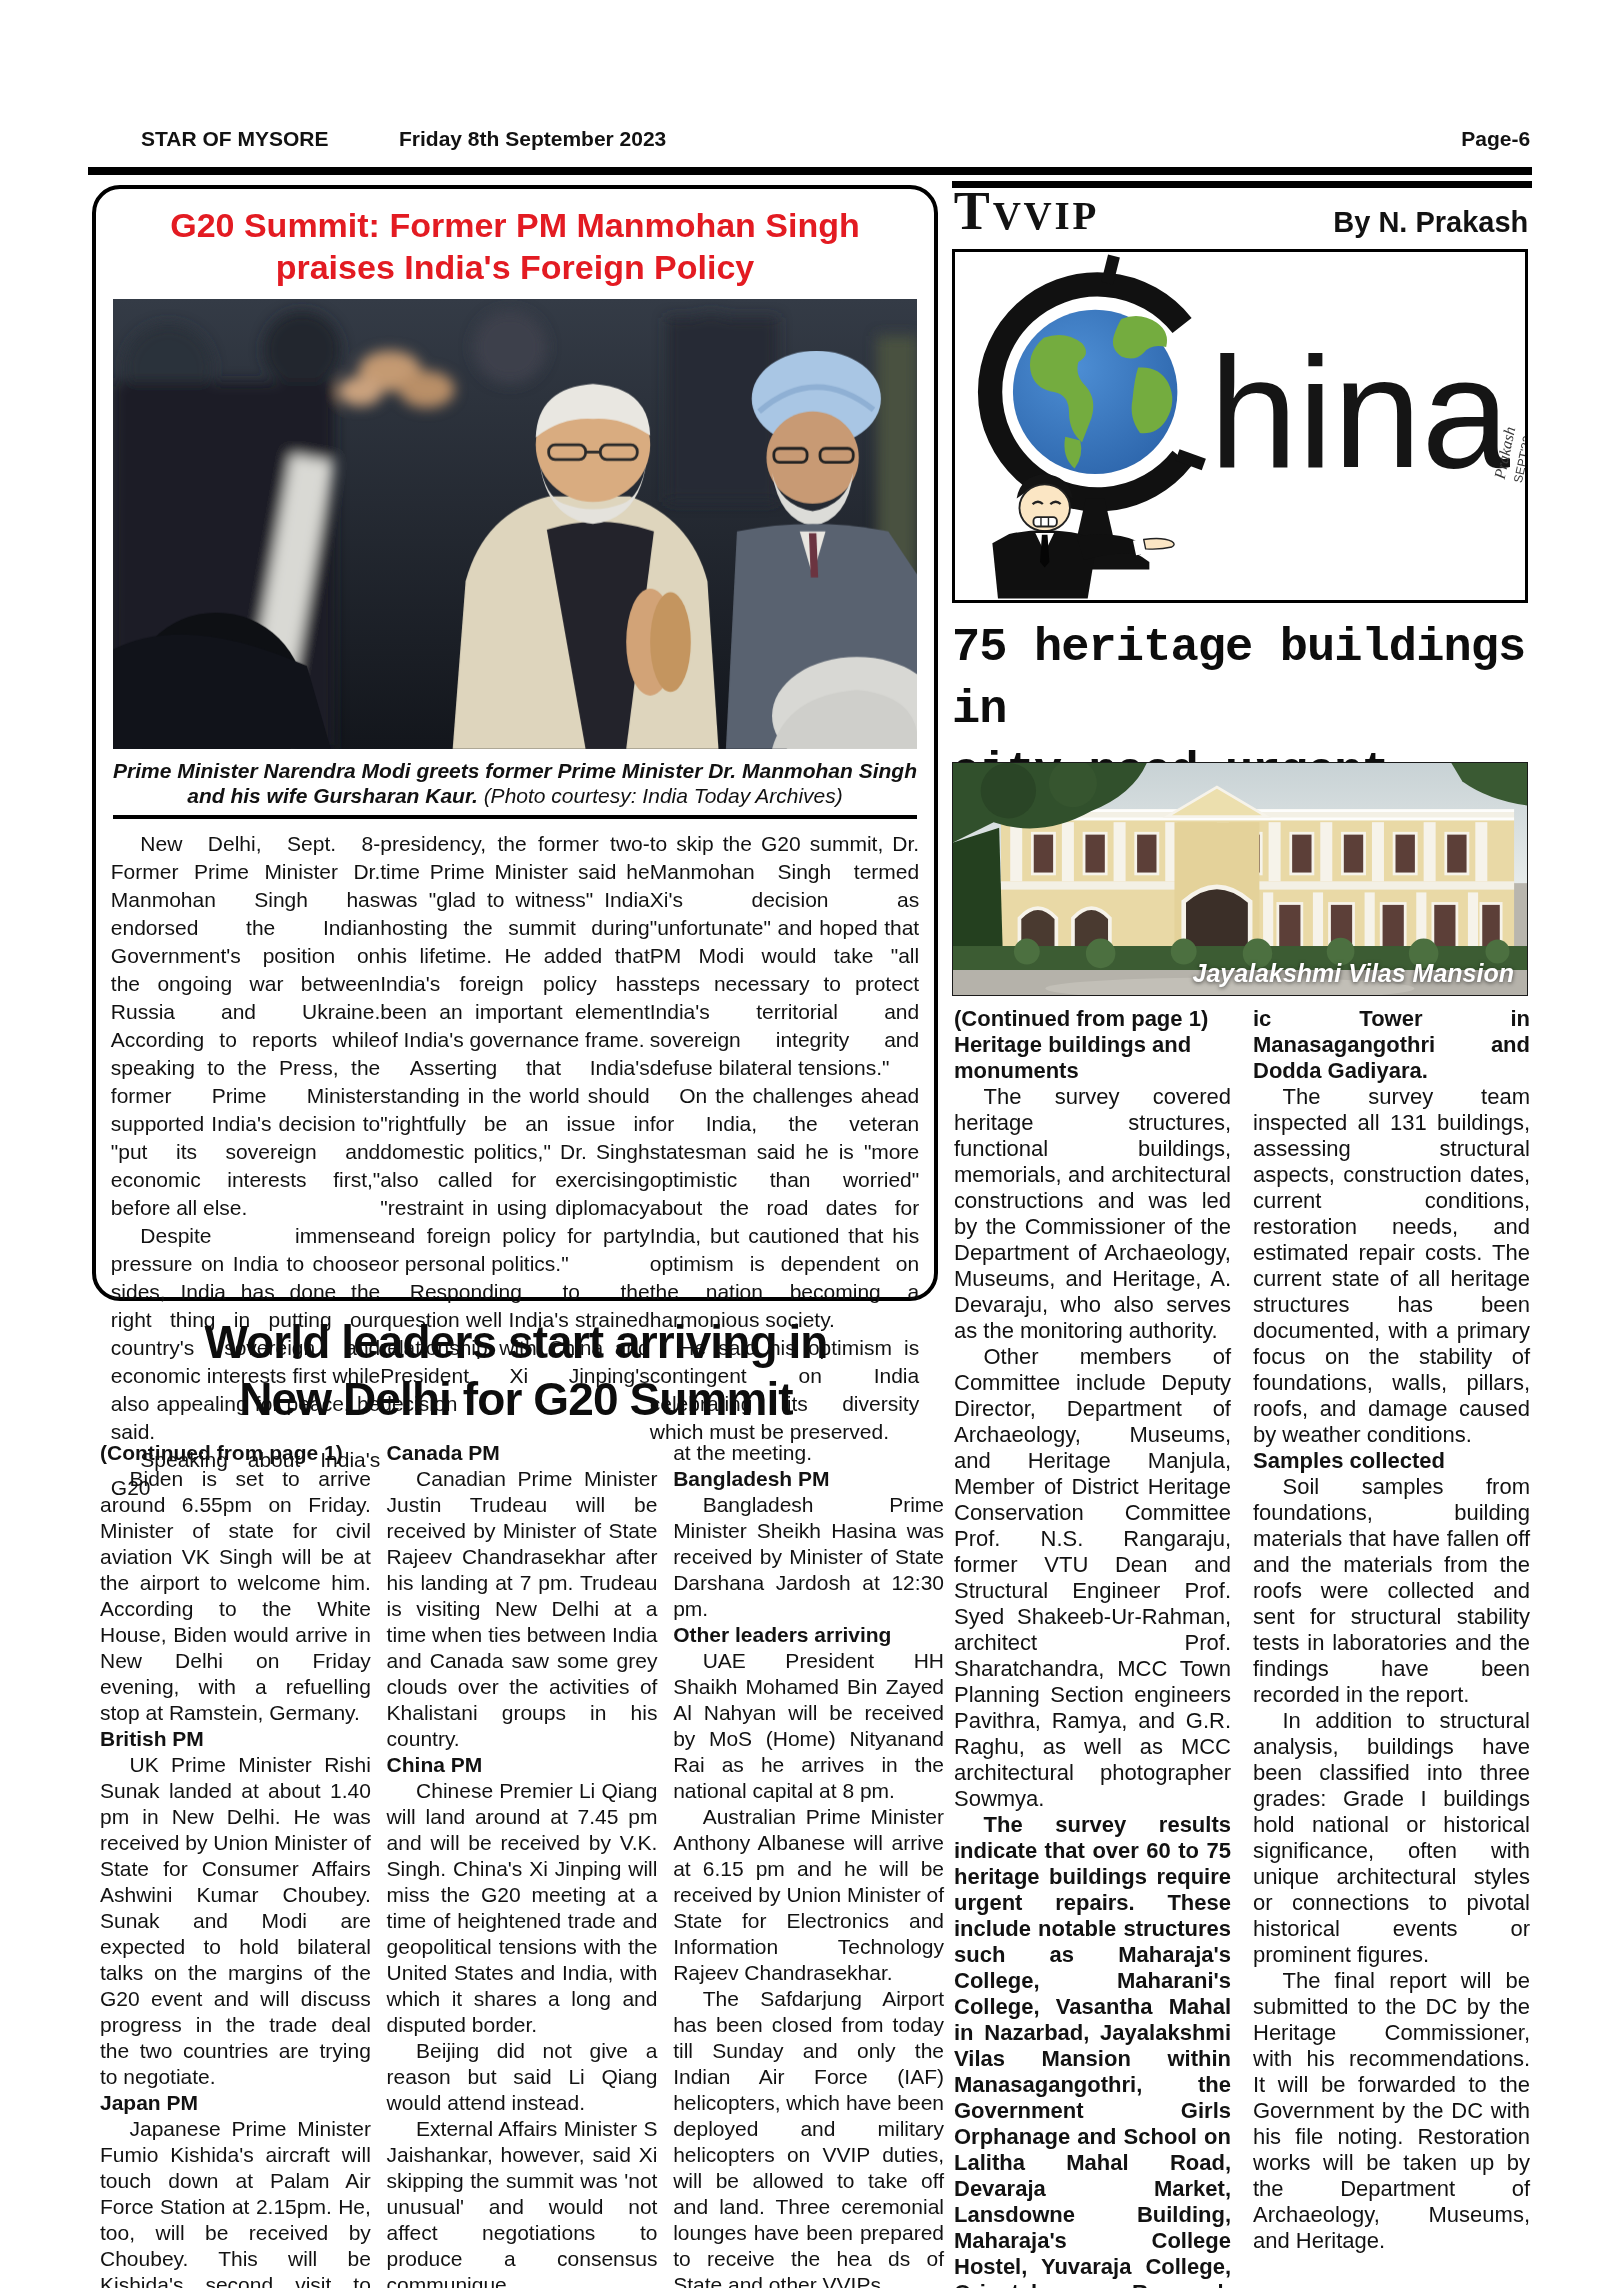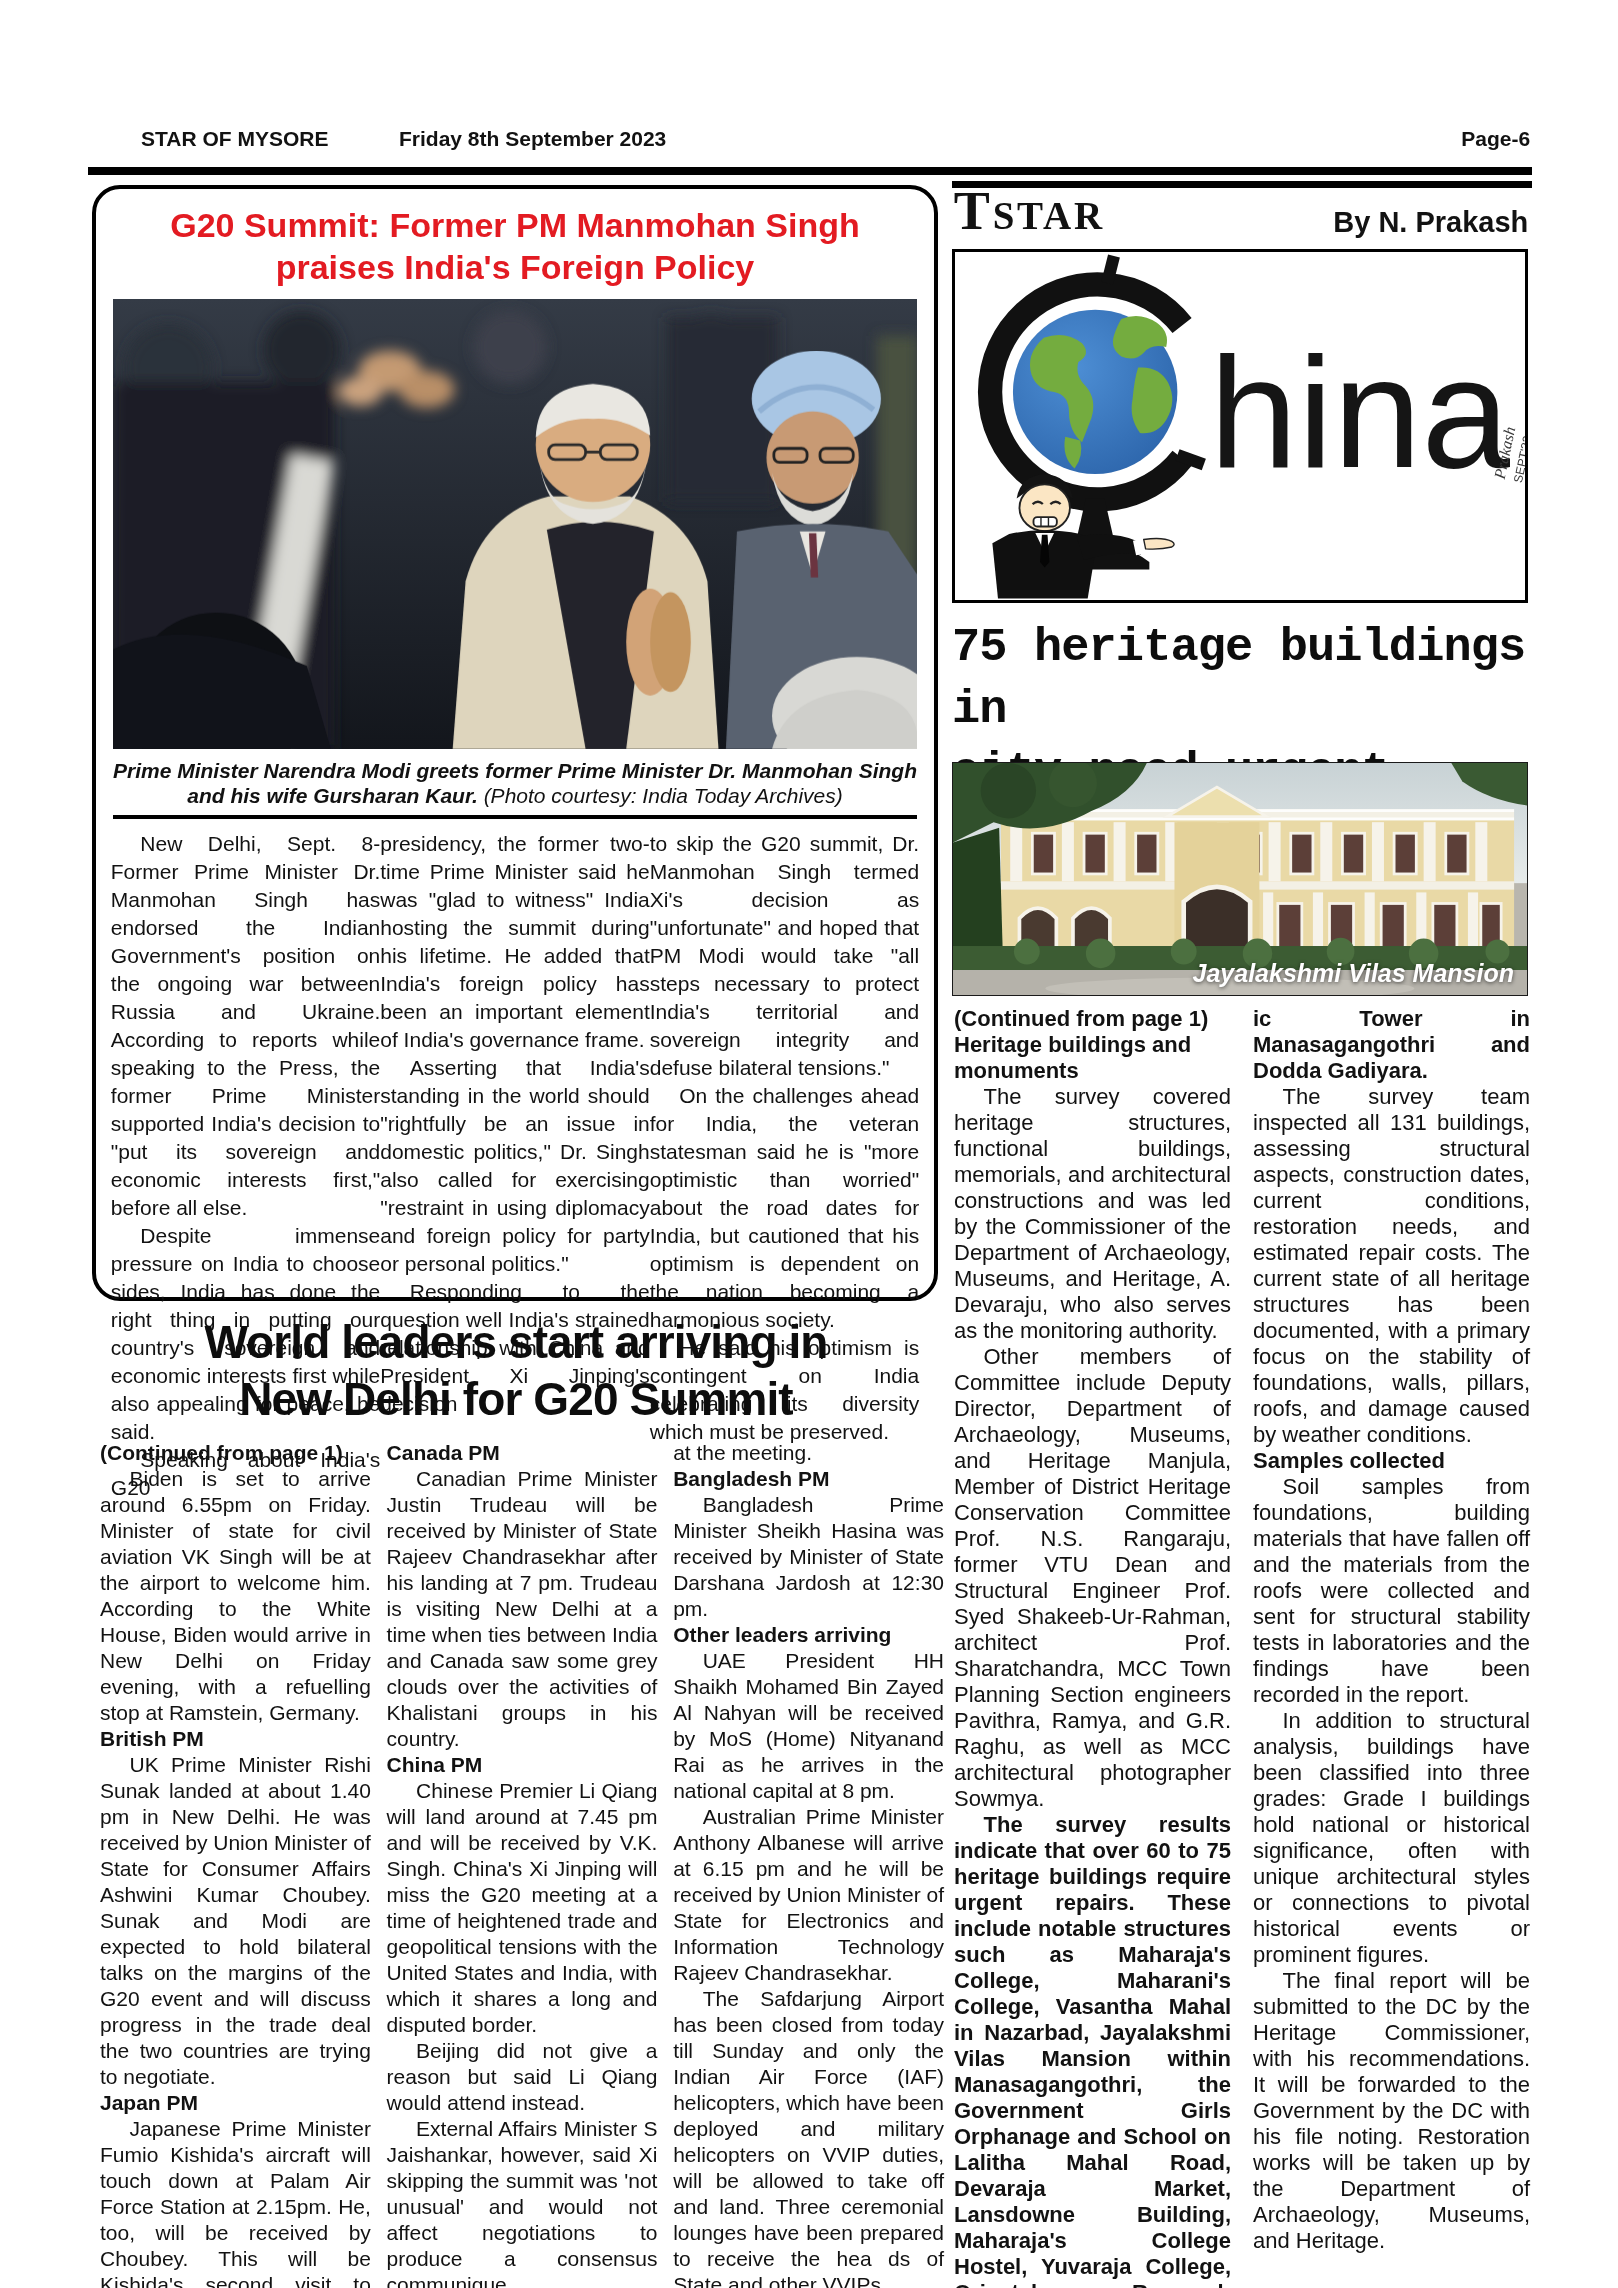--- a/index.html
+++ b/index.html
@@ -179,21 +179,21 @@
           <p class="para sub">Other leaders arriving</p>
           <p class="para body">UAE President HH Shaikh Mohamed Bin Zayed Al Nahyan will be received by MoS (Home) Nityanand Rai as he arrives in the national capital at 8 pm.</p>
           <p class="para body">Australian Prime Minister Anthony Albanese will arrive at 6.15 pm and he will be received by Union Minister of State for Electronics and Information Technology Rajeev Chandrasekhar.</p>
           <p class="para body">The Safdarjung Airport has been closed from today till Sunday and only the Indian Air Force (IAF) helicopters, which have been deployed and military helicopters on VVIP duties, will be allowed to take off and land. Three ceremonial lounges have been prepared to receive the hea ds of State and other VVIPs.</p>
         </div>
     </div>
   </section>
 
   <div class="rule-right"></div>
   <div class="teaser-head">
-    <span class="teaser-title"><span class="big-t">T</span><span>STAR</span></span>
+    <span class="teaser-title"><span class="big-t">T</span><span>VVIP</span></span>
     <span class="teaser-by">By N. Prakash</span>
   </div>
 
   <div class="cartoon-box">
 
     <svg viewBox="0 0 610 369">
       <defs>
         <radialGradient id="gl" cx="0.38" cy="0.35" r="0.8">
           <stop offset="0" stop-color="#4d8ed4"></stop>
             <stop offset="1" stop-color="#2a62a8"></stop>

